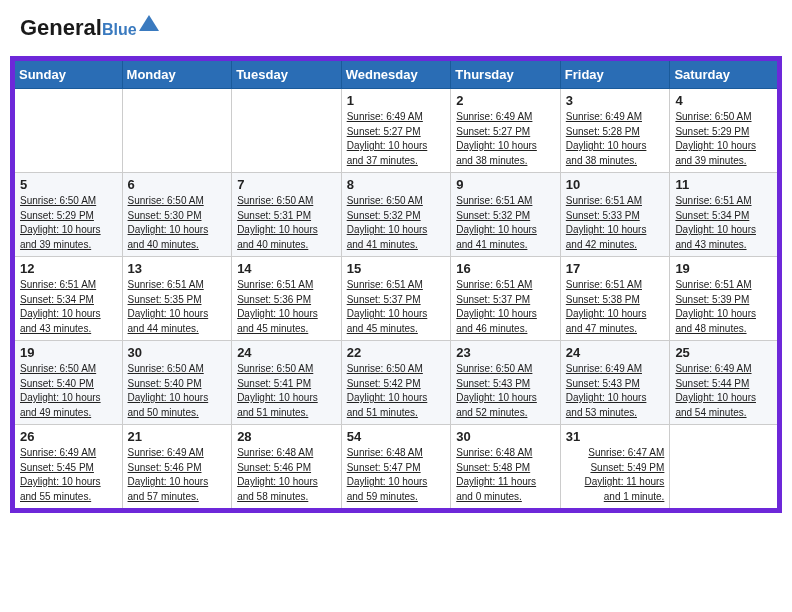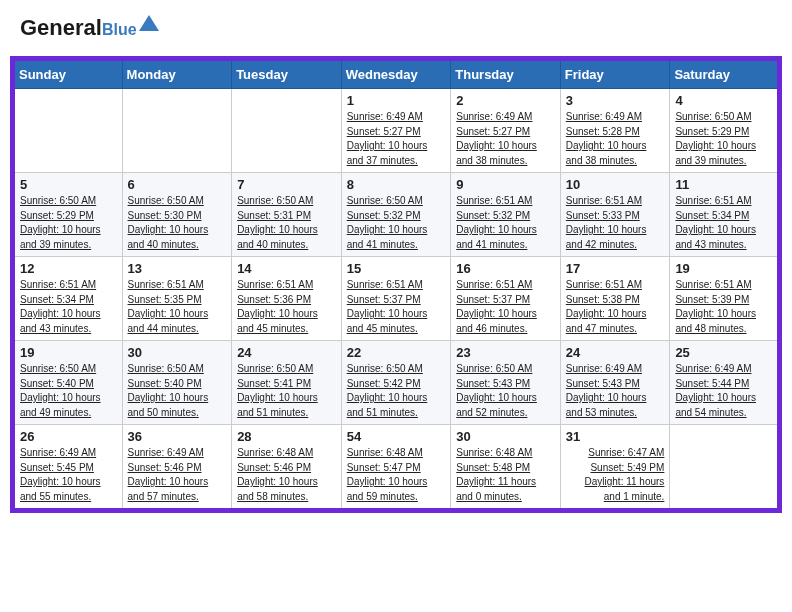--- a/index.html
+++ b/index.html
@@ -298,21 +298,21 @@
       </tr>
       <tr>
         <td>
           <div class="day-number">26</div>
           <div class="day-info" style="white-space: pre-line;">Sunrise: 6:49 AM
 Sunset: 5:45 PM
 Daylight: 10 hours
 and 55 minutes.</div>
         </td>
         <td>
-          <div class="day-number">36</div>
+          <div class="day-number">21</div>
           <div class="day-info" style="white-space: pre-line;">Sunrise: 6:49 AM
 Sunset: 5:46 PM
 Daylight: 10 hours
 and 57 minutes.</div>
         </td>
         <td>
           <div class="day-number">28</div>
           <div class="day-info" style="white-space: pre-line;">Sunrise: 6:48 AM
 Sunset: 5:46 PM
 Daylight: 10 hours

